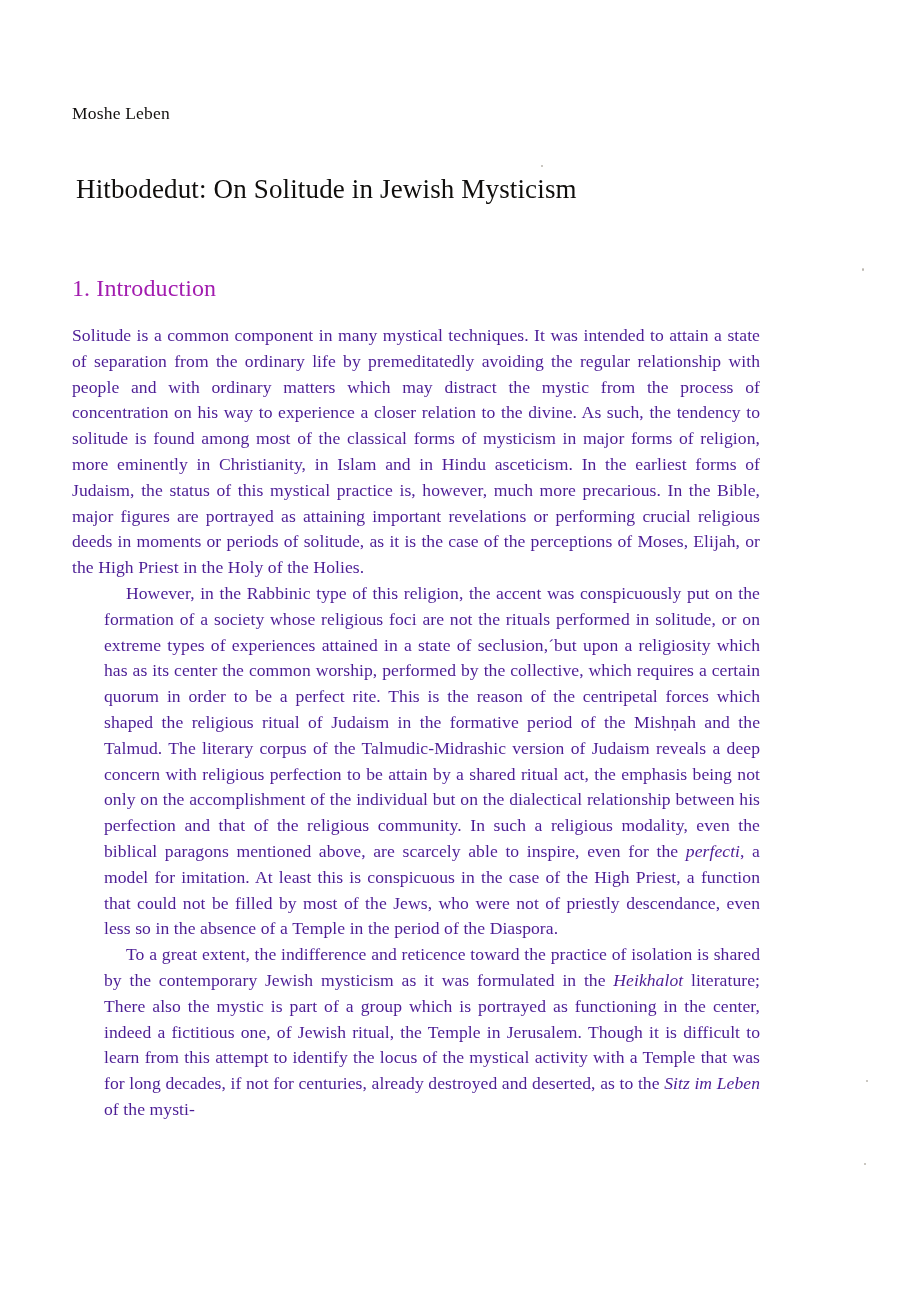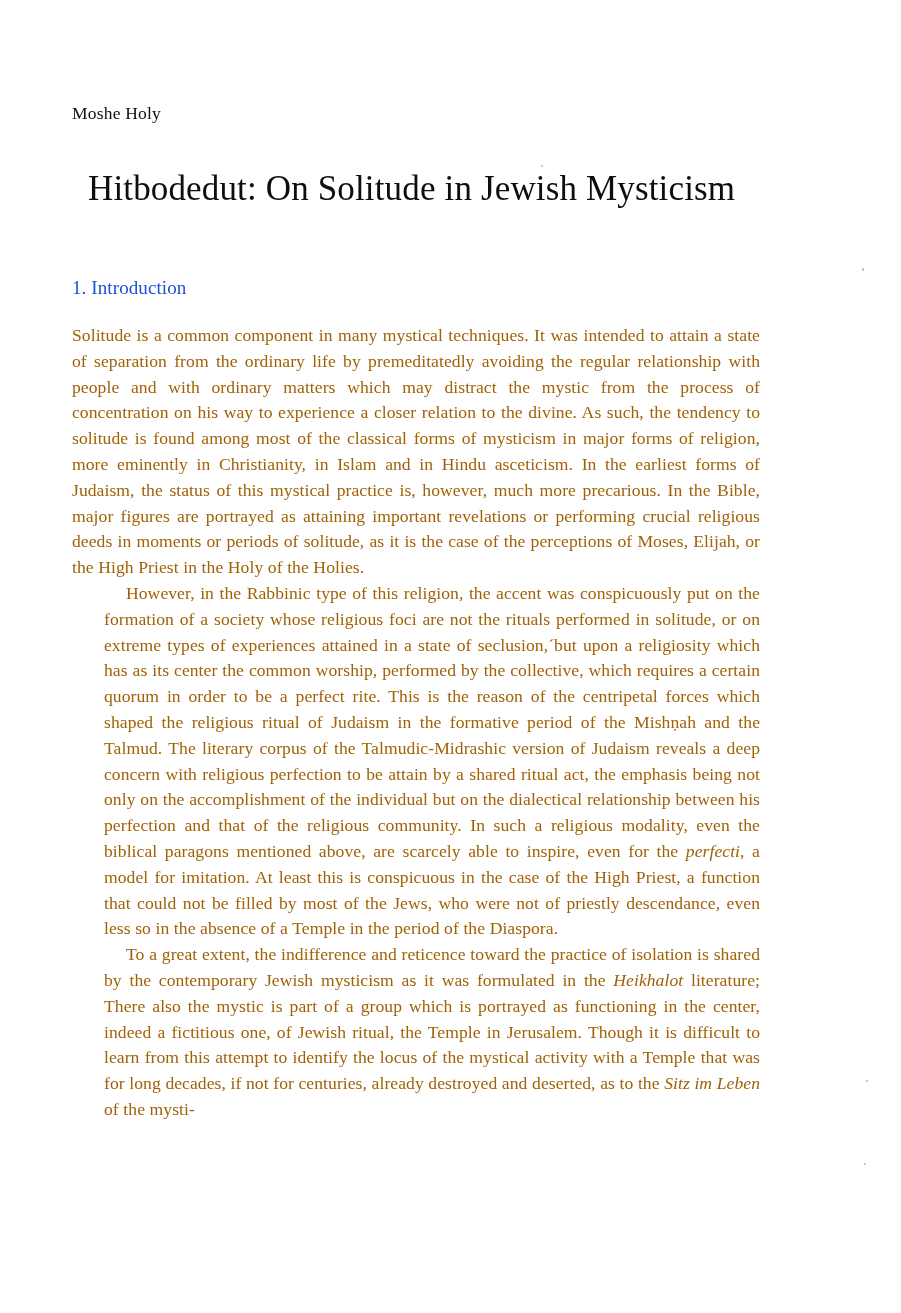--- a/index.html
+++ b/index.html
@@ -23,49 +23,49 @@
     width: 688px;
   }
   .byline {
     font-size: 17.5px;
     line-height: 22px;
     margin-top: 102px;
     letter-spacing: 0.2px;
     color: #141110;
   }
   .doc-title {
-    font-size: 35px;
+    font-size: 27px;
     line-height: 36px;
     font-weight: normal;
-    margin: 16px;
+    margin: 4px;
     margin-top: 47px;
     letter-spacing: 0.15px;
     color: #100e0c;
   }
   .section-heading {
-    font-size: 19px;
+    font-size: 24px;
     line-height: 28px;
     font-weight: normal;
     margin: 0;
     margin-top: 67px;
     letter-spacing: 0.1px;
-    color: #1d4ed8;
+    color: #a21caf;
   }
   .body-block {
     margin-top: 21px;
   }
   p.para {
     margin: 0;
     font-size: 17.6px;
     line-height: 25.8px;
     text-align: justify;
     text-justify: inter-word;
     letter-spacing: 0.06px;
     word-spacing: 0.1px;
-    color: #a16207;
+    color: #4c1d95;
     hyphens: none;
   }
   p.para.indented {
     text-indent: 22px;
     margin-left: 32px;
   }
   i.it {
     font-style: italic;
   }
   .speck {
@@ -80,21 +80,21 @@
 
 <div class="page">
 
   <div class="speck" style="left:862px;top:268px;width:2px;height:3px;"></div>
   <div class="speck" style="left:866px;top:1080px;width:2px;height:2px;"></div>
   <div class="speck" style="left:864px;top:1163px;width:2px;height:2px;"></div>
   <div class="speck" style="left:541px;top:165px;width:2px;height:2px;"></div>
 
   <div class="content">
 
-    <div class="byline">Moshe Holy</div>
+    <div class="byline">Moshe Leben</div>
 
     <h1 class="doc-title">Hitbodedut: On Solitude in Jewish Mysticism</h1>
 
     <h2 class="section-heading">1. Introduction</h2>
 
     <div class="body-block">
       <p class="para">Solitude is a common component in many mystical techniques. It was intended to attain a state of separation from the ordinary life by premeditatedly avoiding the regular relationship with people and with ordinary matters which may distract the mystic from the process of concentration on his way to experience a closer relation to the divine. As such, the tendency to solitude is found among most of the classical forms of mysticism in major forms of religion, more eminently in Christianity, in Islam and in Hindu asceticism. In the earliest forms of Judaism, the status of this mystical practice is, however, much more precarious. In the Bible, major figures are portrayed as attaining important revelations or performing crucial religious deeds in moments or periods of solitude, as it is the case of the perceptions of Moses, Elijah, or the High Priest in the Holy of the Holies.</p>
       <p class="para indented">However, in the Rabbinic type of this religion, the accent was conspicuously put on the formation of a society whose religious foci are not the rituals performed in solitude, or on extreme types of experiences attained in a state of seclusion,´but upon a religiosity which has as its center the common worship, performed by the collective, which requires a certain quorum in order to be a perfect rite. This is the reason of the centripetal forces which shaped the religious ritual of Judaism in the formative period of the Mishṇah and the Talmud. The literary corpus of the Talmudic-Midrashic version of Judaism reveals a deep concern with religious perfection to be attain by a shared ritual act, the emphasis being not only on the accomplishment of the individual but on the dialectical relationship between his perfection and that of the religious community. In such a religious modality, even the biblical paragons mentioned above, are scarcely able to inspire, even for the <i class="it">perfecti</i>, a model for imitation. At least this is conspicuous in the case of the High Priest, a function that could not be filled by most of the Jews, who were not of priestly descendance, even less so in the absence of a Temple in the period of the Diaspora.</p>
       <p class="para indented">To a great extent, the indifference and reticence toward the practice of isolation is shared by the contemporary Jewish mysticism as it was formulated in the <i class="it">Heikhalot</i> literature; There also the mystic is part of a group which is portrayed as functioning in the center, indeed a fictitious one, of Jewish ritual, the Temple in Jerusalem. Though it is difficult to learn from this attempt to identify the locus of the mystical activity with a Temple that was for long decades, if not for centuries, already destroyed and deserted, as to the <i class="it">Sitz im Leben</i> of the mysti-</p>
     </div>

